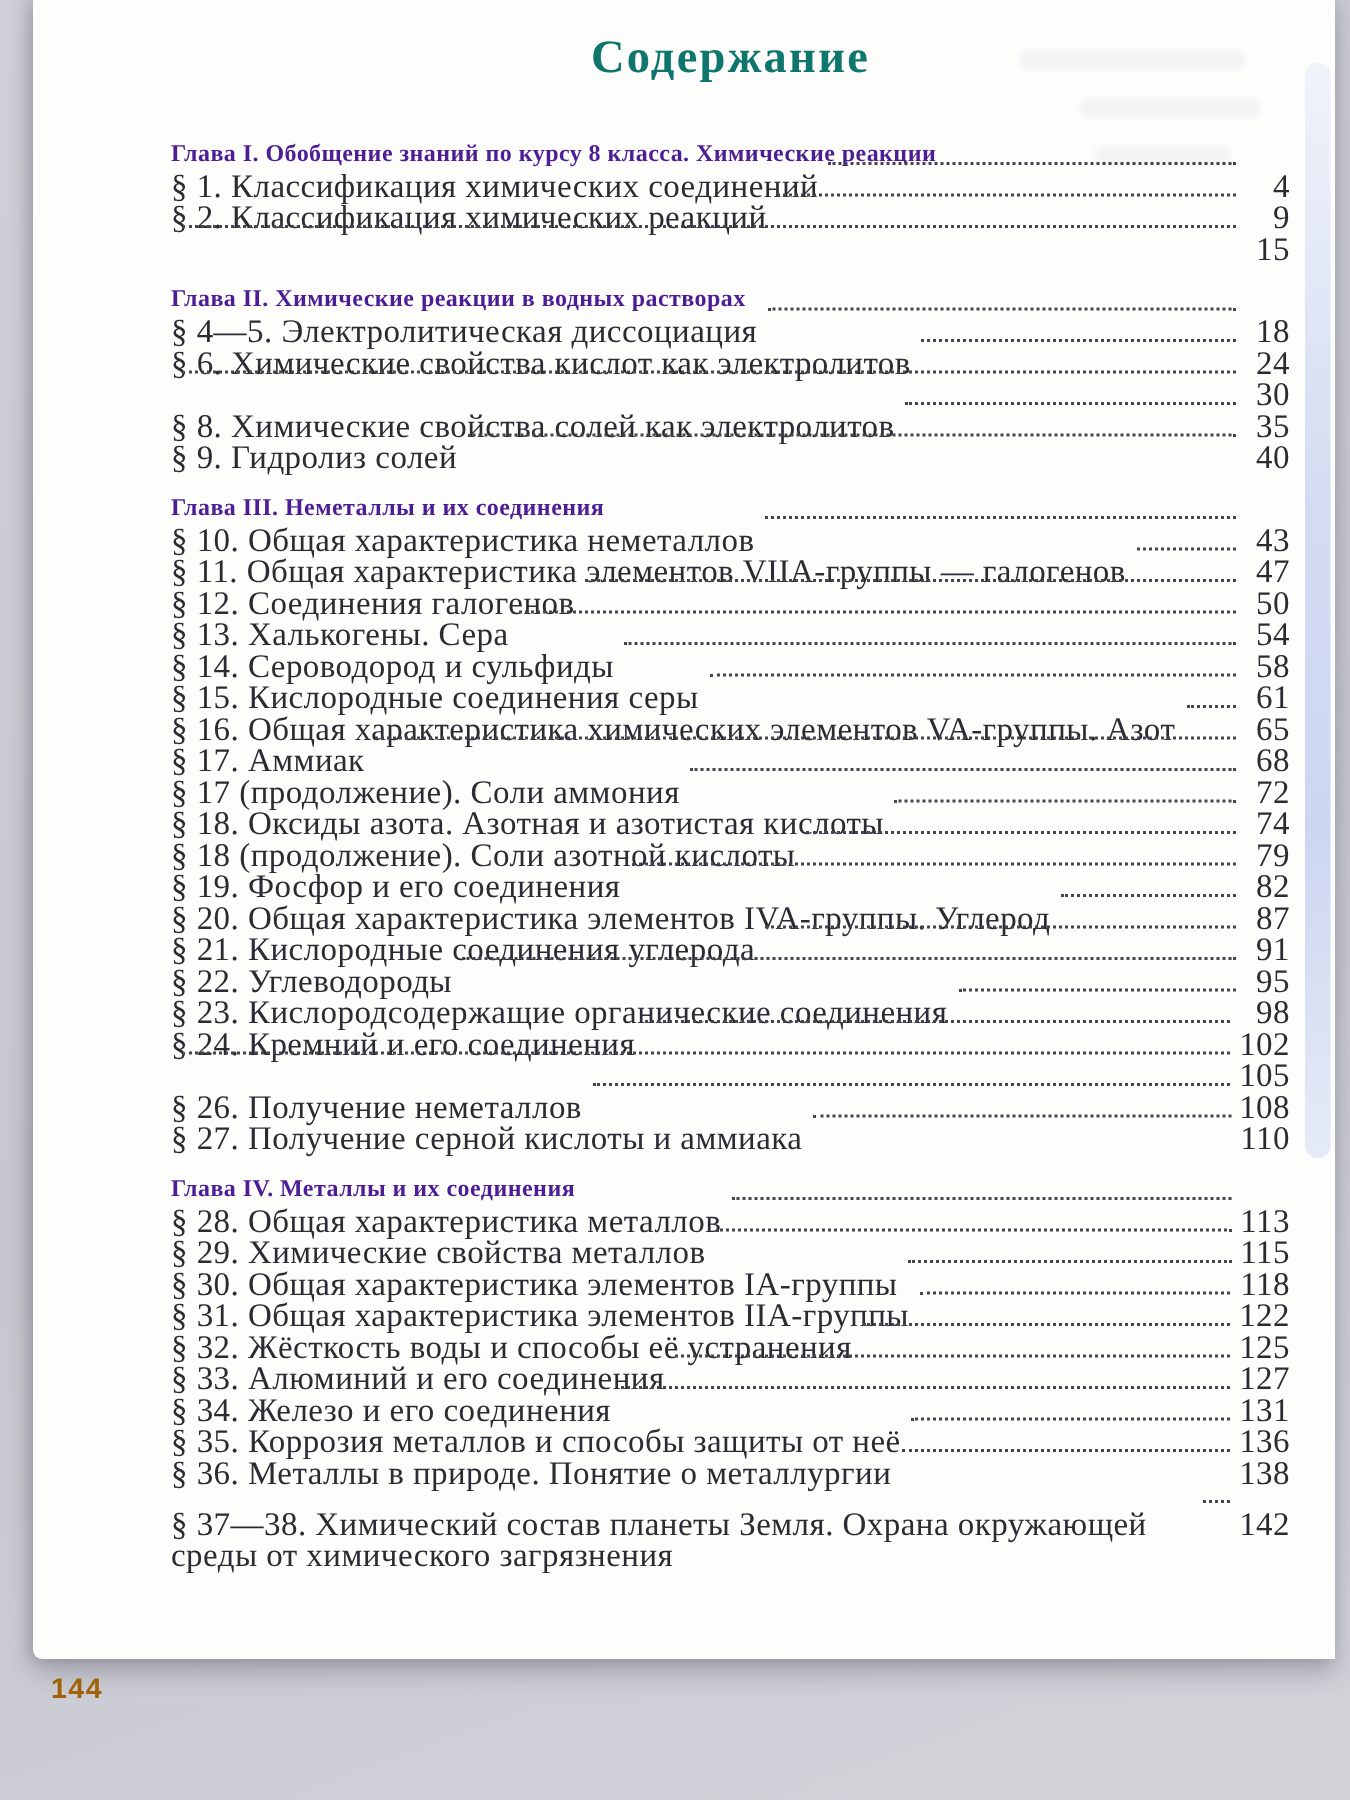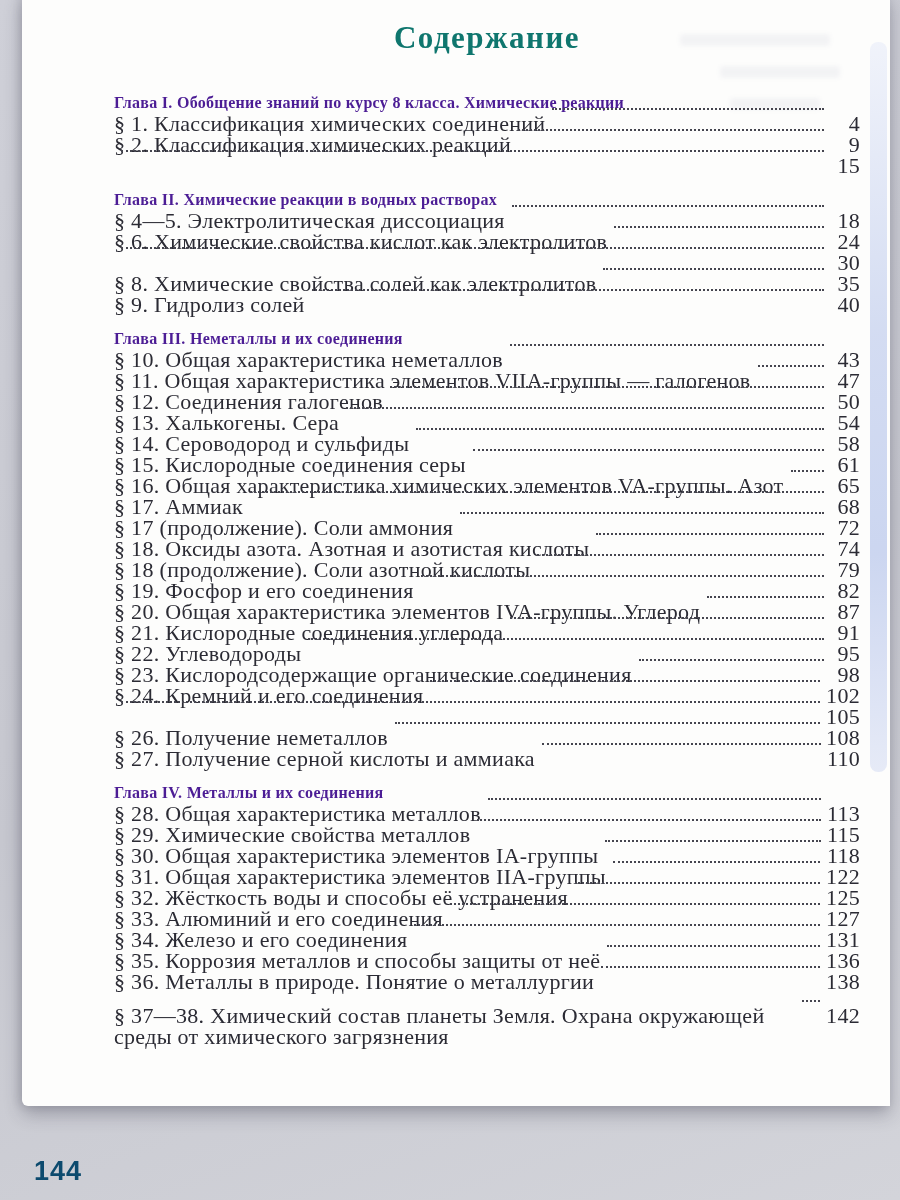--- a/index.html
+++ b/index.html
@@ -88,25 +88,25 @@
   .entry-page {
     flex: 0 0 auto;
     min-width: 30px;
     text-align: right;
     white-space: nowrap;
   }
 
   .corner-page-number {
     position: absolute;
     left: 34px;
-    top: 1156px;
+    top: 1116px;
     font-family: "Liberation Sans", "DejaVu Sans", sans-serif;
     font-weight: bold;
-    font-size: 27px;
-    color: #0c4a6e;
+    font-size: 19px;
+    color: #a16207;
     letter-spacing: 1px;
   }
 </style>
 </head>
 <body>
 
 <div class="book-page">
   <span class="bleed bleed-1"></span>
   <span class="bleed bleed-2"></span>
   <span class="bleed bleed-3"></span>

